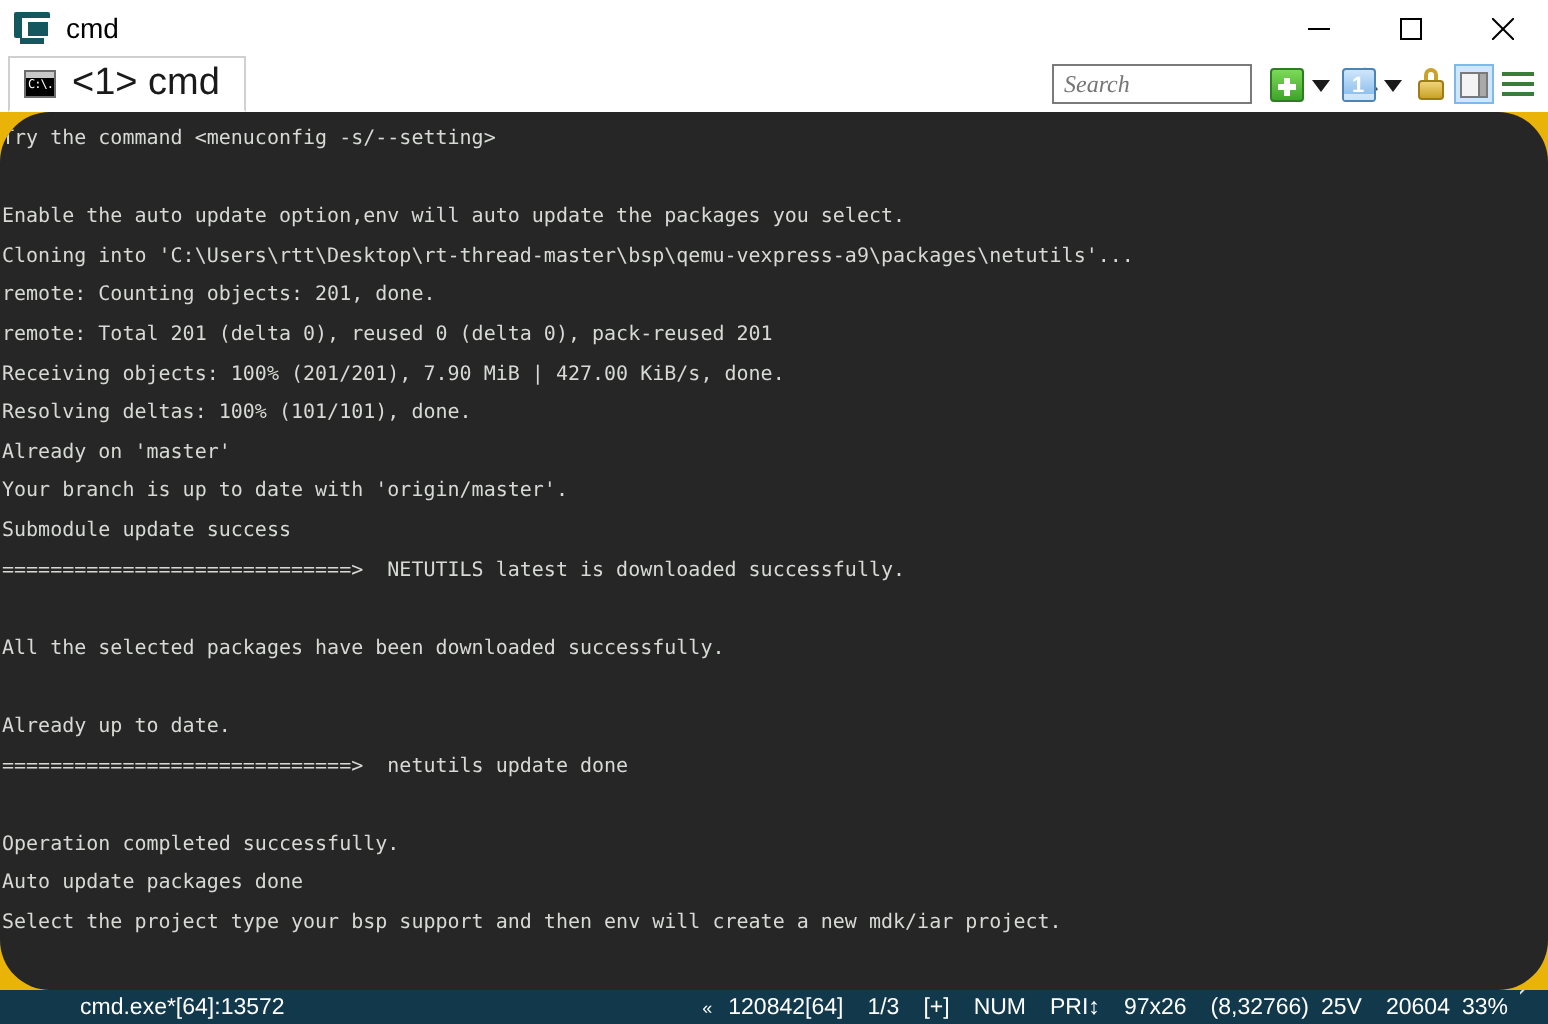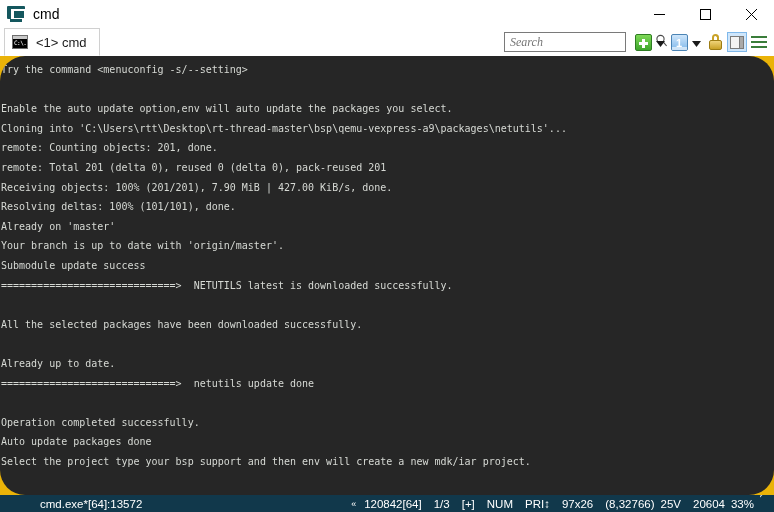--- a/index.html
+++ b/index.html
@@ -84,29 +84,29 @@
     position: absolute; left: 0; right: 0; top: 0; height: 3px;
     background: #c8c8c8;
   }
   .tab-icon .txt {
     position: absolute; left: 1px; top: 3px;
     font-family: "DejaVu Sans Mono", monospace;
     font-size: 6px; color: #ffffff; line-height: 7px;
     letter-spacing: -0.5px;
   }
   .tab-label {
-    font-size: 13px; color: #1a1a1a; white-space: nowrap;
+    font-size: 19px; color: #1a1a1a; white-space: nowrap;
   }
 
   .toolbar {
     position: absolute; right: 4px; top: 0;
     height: 28px; display: flex; align-items: center;
   }
   .search-box {
-    width: 122px; height: 20px;
+    width: 100px; height: 20px;
     border: 1px solid #7a7a7a;
     background: #ffffff;
     display: flex; align-items: center;
     padding: 0 3px 0 5px;
     margin-right: 6px;
   }
   .search-input {
     flex: 1 1 auto;
     font-family: "Liberation Serif", serif;
     font-style: italic;

